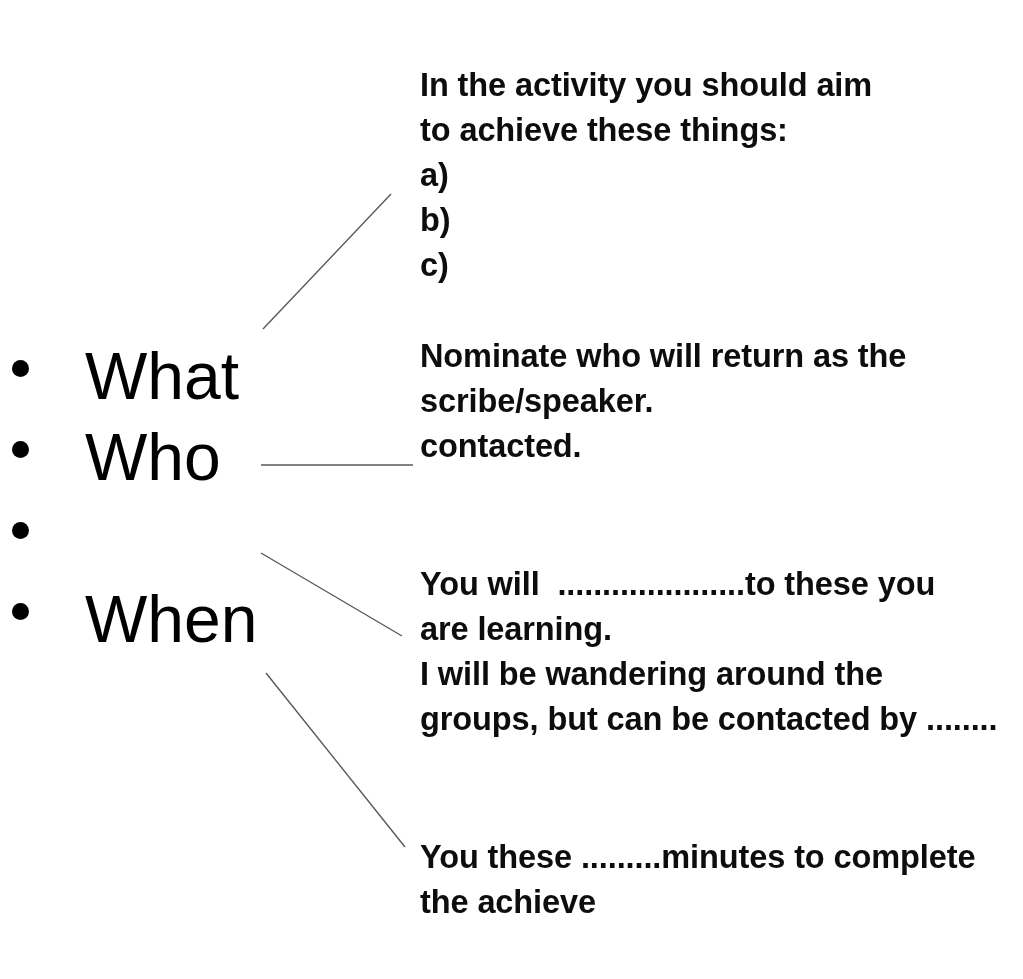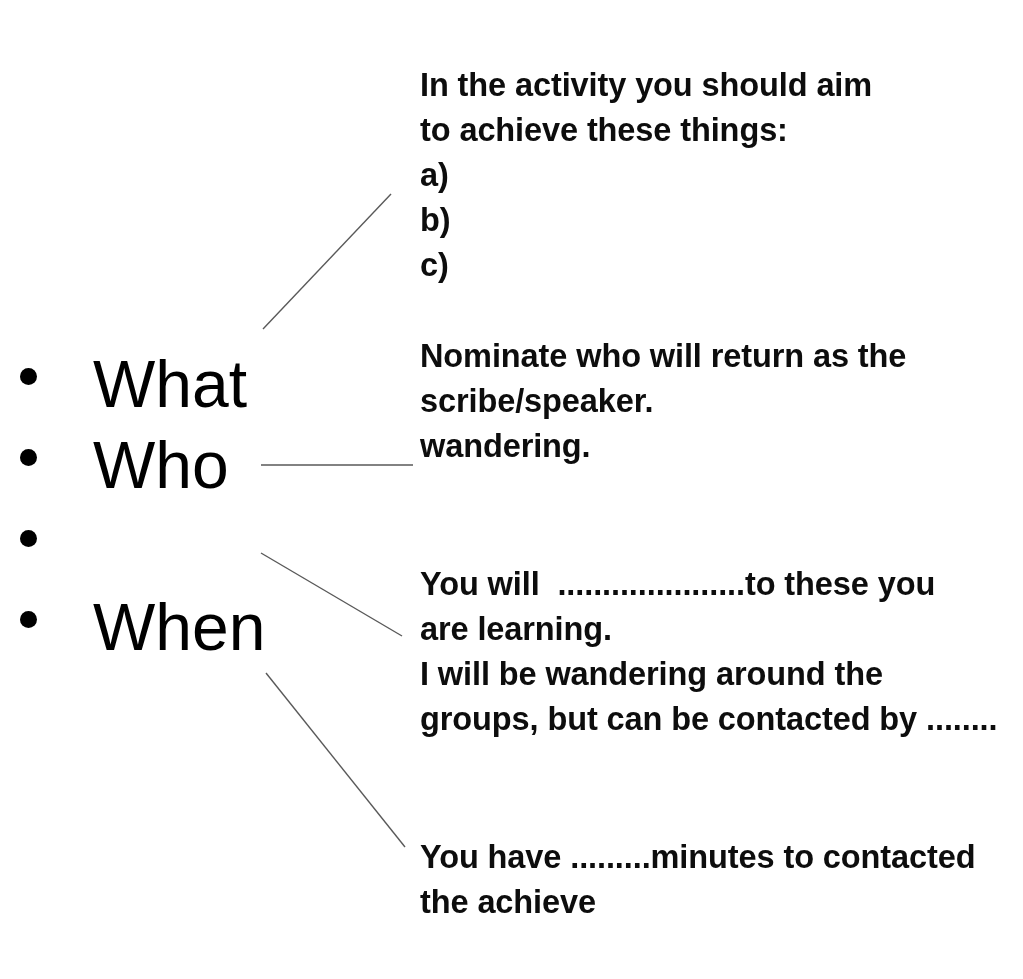--- a/index.html
+++ b/index.html
@@ -33,21 +33,21 @@
     stroke: #595959;
     stroke-width: 1.4;
   }
 
   
   #bullet-list {
     position: absolute;
     left: 0px;
     top: 340px;
     width: 300px;
-    margin: 8px;
+    margin: 0;
     padding: 0;
     list-style: none;
   }
   .bullet-item {
     position: relative;
     height: 81px;
     padding-left: 85px;
     box-sizing: border-box;
   }
   .bullet-marker {
@@ -123,28 +123,28 @@
     <span class="text-line">In the activity you should aim</span>
     <span class="text-line">to achieve these things:</span>
     <span class="text-line">a)</span>
     <span class="text-line">b)</span>
     <span class="text-line">c)</span>
   </div>
 
   <div class="text-block" id="block-who">
     <span class="text-line">Nominate who will return as the</span>
     <span class="text-line">scribe/speaker.</span>
-    <span class="text-line">wandering.</span>
+    <span class="text-line">contacted.</span>
   </div>
 
   <div class="text-block" id="block-how">
     <span class="text-line">You will  .....................to these you</span>
     <span class="text-line">are learning.</span>
     <span class="text-line">I will be wandering around the</span>
     <span class="text-line">groups, but can be contacted by ........</span>
   </div>
 
   <div class="text-block" id="block-when">
-    <span class="text-line">You have .........minutes to contacted</span>
+    <span class="text-line">You these .........minutes to complete</span>
     <span class="text-line">the achieve</span>
   </div>
 
 </div>
 
 </body></html>

